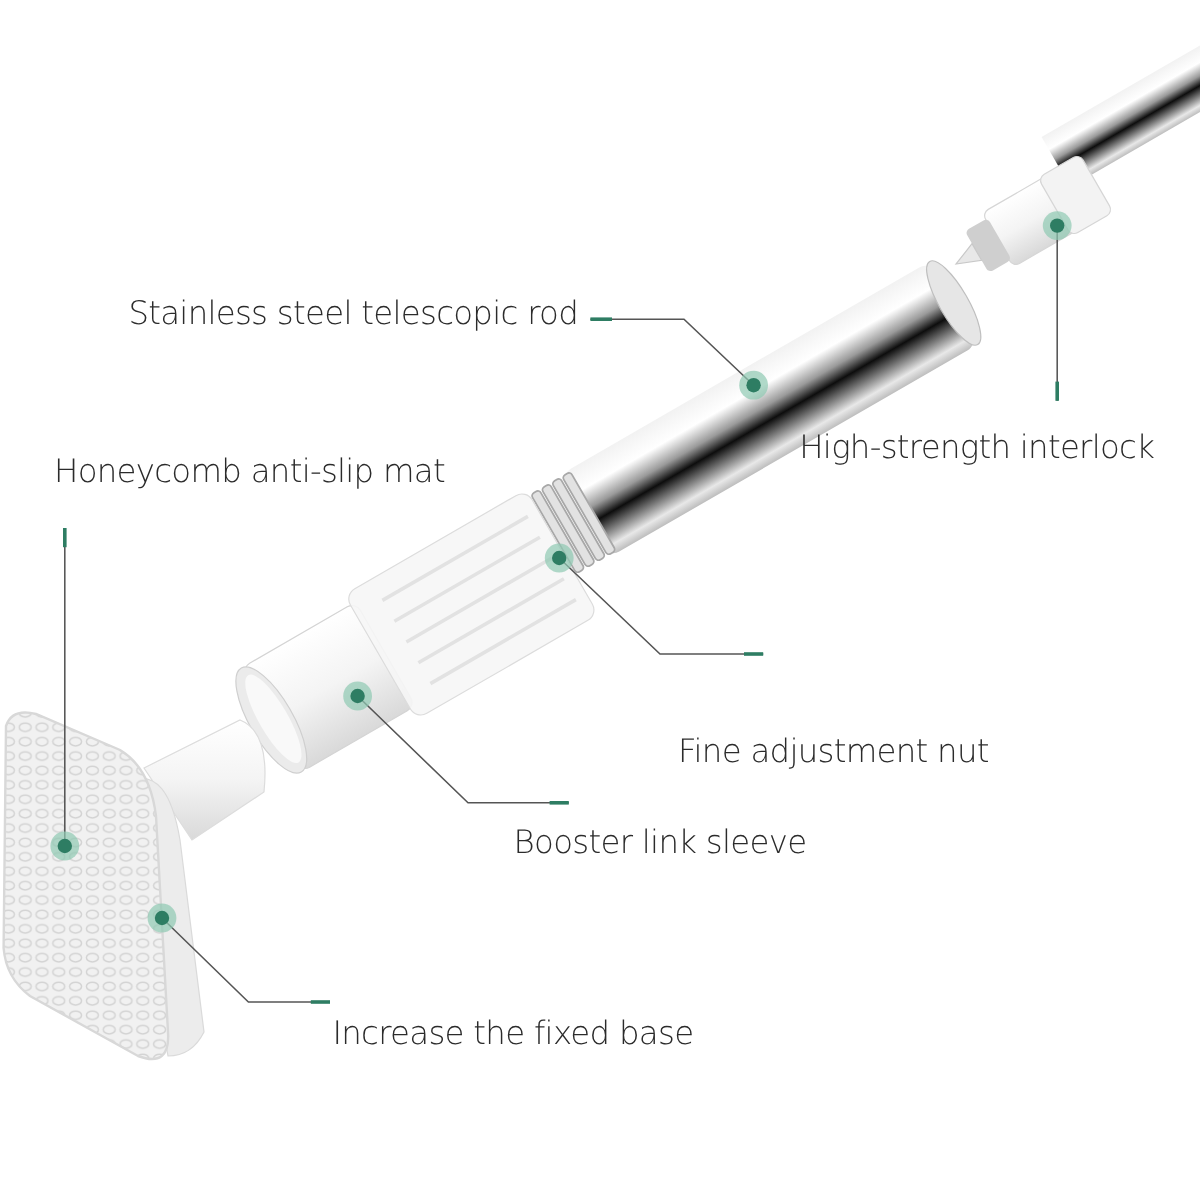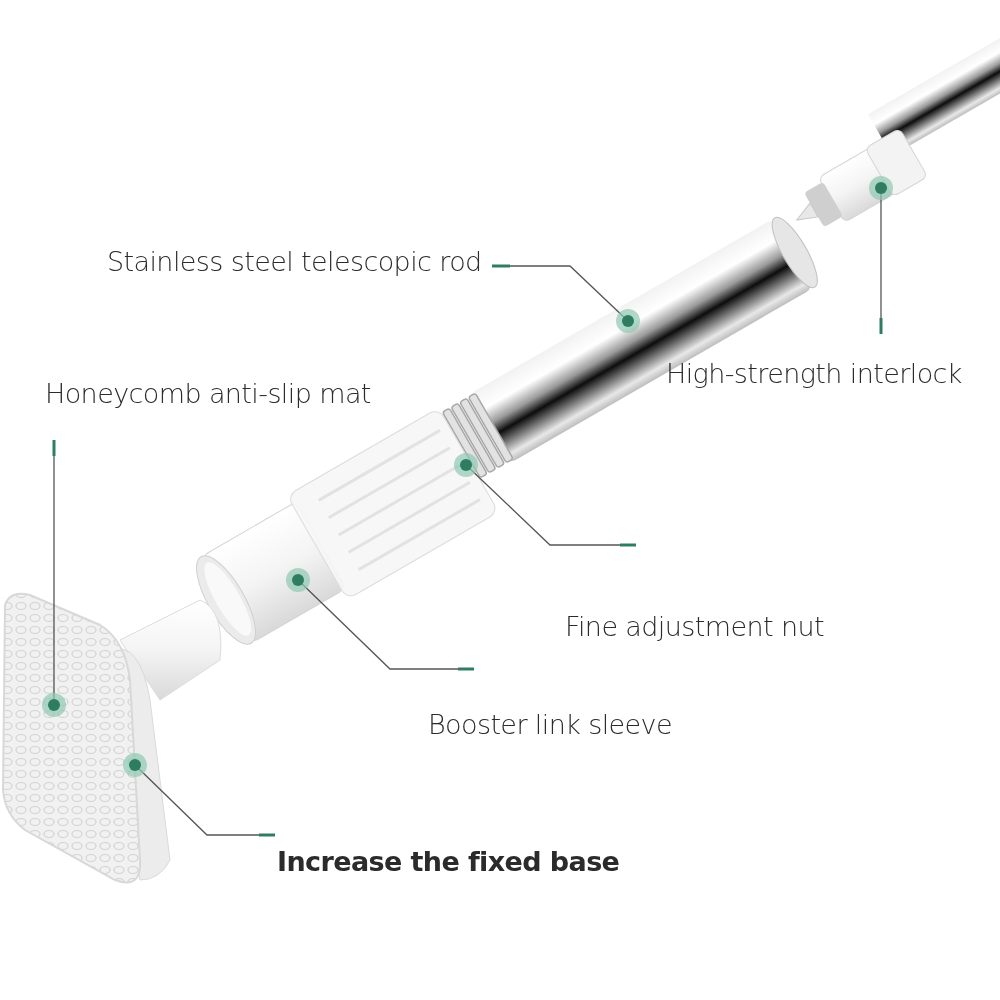--- a/index.html
+++ b/index.html
@@ -122,15 +122,15 @@
           <circle cx="135" cy="765" r="12" fill="#8fc9b2" opacity="0.7"></circle>
           <circle cx="135" cy="765" r="6" fill="#2e7d63"></circle>
         </g>
     </g>
   </svg>
 
   <div class="label" style="left:107px; top:248px;">Stainless steel telescopic rod</div>
   <div class="label" style="left:666px; top:360px;">High-strength interlock</div>
   <div class="label" style="left:21px; top:380px;margin-left:24px;">Honeycomb anti-slip mat</div>
   <div class="label" style="left:565px; top:565px;margin-top:48px;">Fine adjustment nut</div>
-  <div class="label" style="left:428px; top:711px;">Booster link sleeve</div>
-  <div class="label" style="left:277px; top:848px;font-weight:bold;">Increase the fixed base</div>
+  <div class="label" style="left:428px; top:689px;">Booster link sleeve</div>
+  <div class="label" style="left:277px; top:848px;">Increase the fixed base</div>
 </div>
 
 </body></html>

